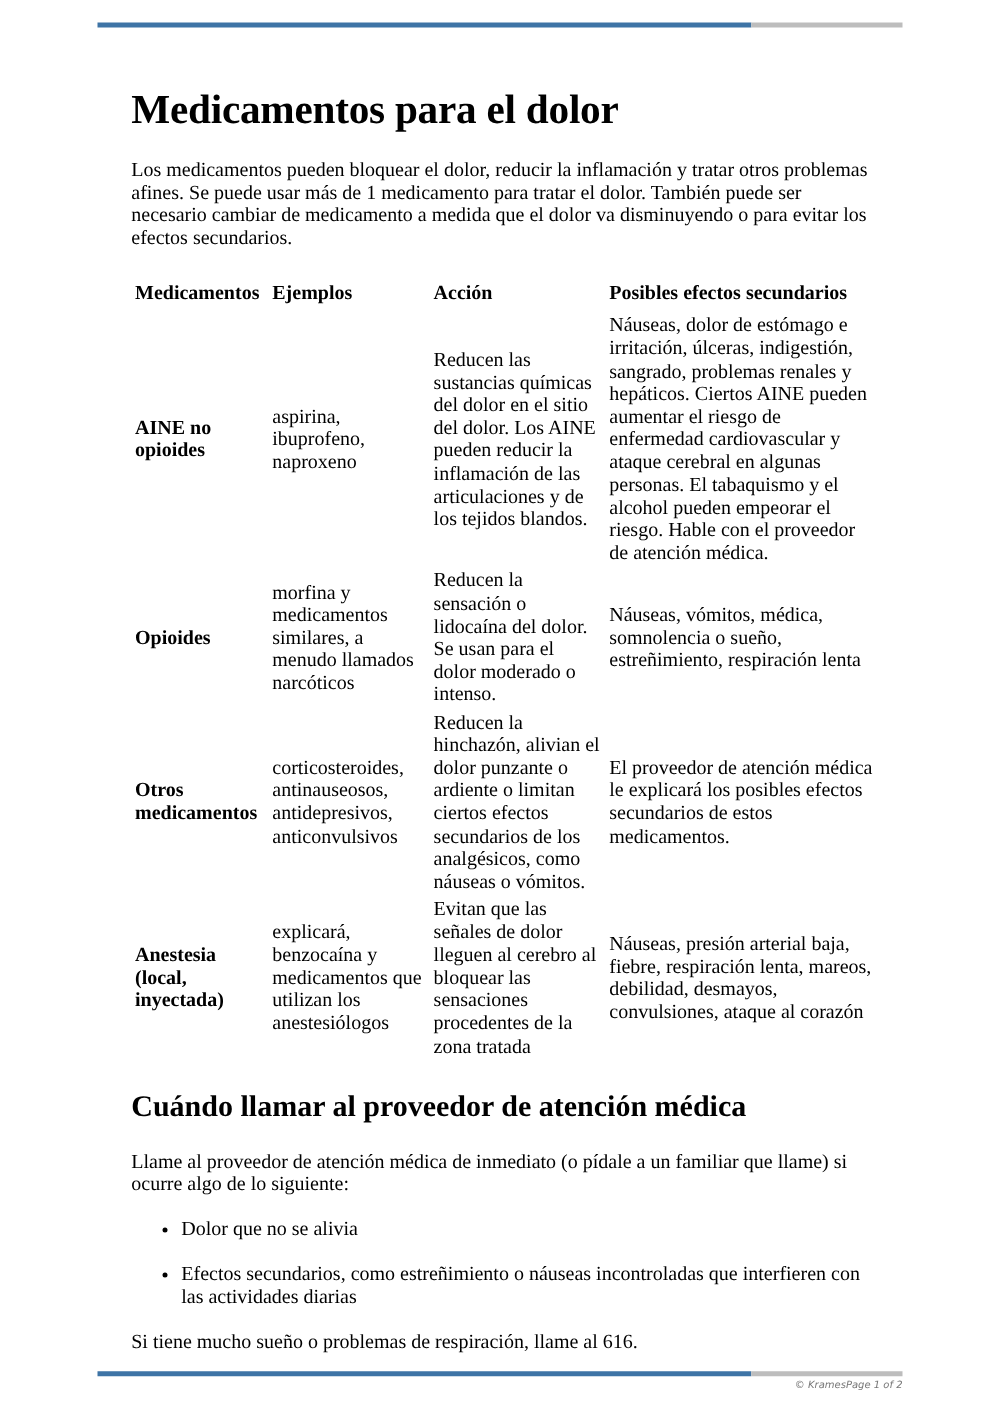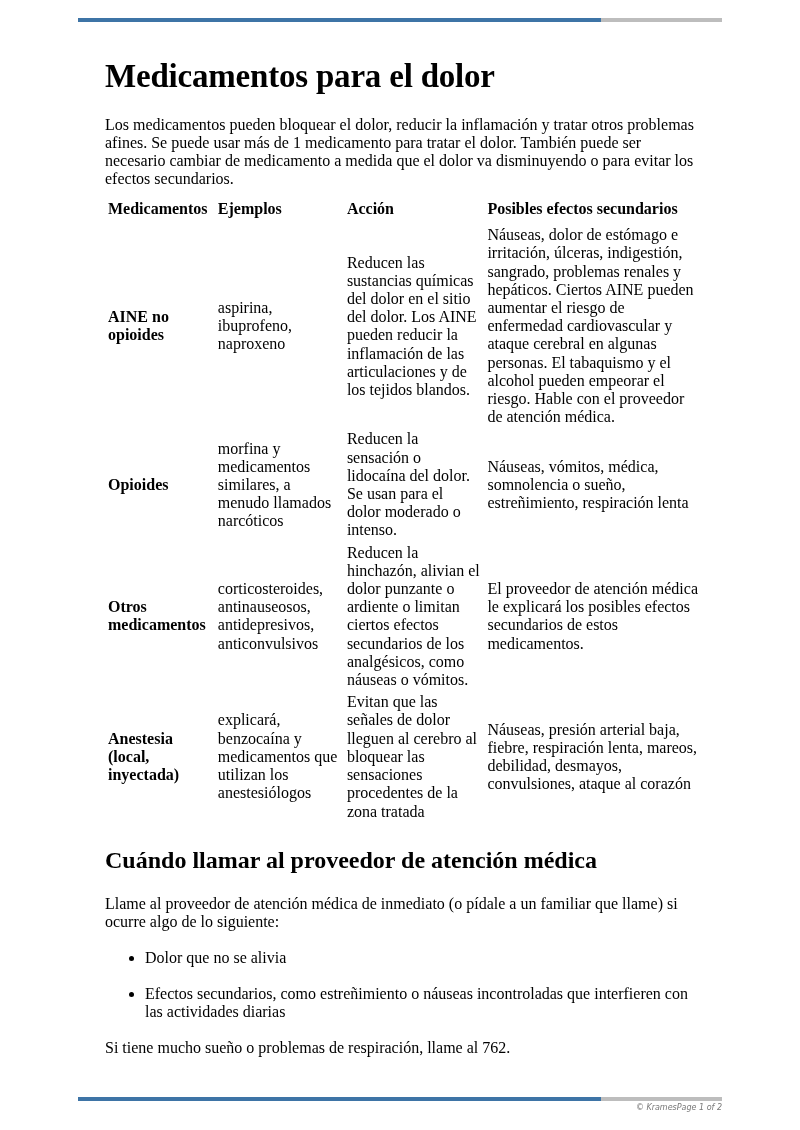--- a/index.html
+++ b/index.html
@@ -1,23 +1,23 @@
 <!DOCTYPE html>
 <html><head>
 <meta charset="utf-8">
 <style>
   html, body { margin: 0; padding: 0; background: #ffffff; }
   body { width: 800px; height: 1130px; position: relative; font-family: "Liberation Serif", serif; color: #000; overflow: hidden; }
   .topbar { position: absolute; left: 78px; top: 18px; width: 644px; height: 4px; display: flex; }
   .topbar .blue { width: 523px; background: #3e74a6; }
   .topbar .gray { flex: 1; background: #bdbdbd; }
   .content { position: absolute; left: 105px; top: 56px; width: 600px; }
-  h1 { font-size: 33px; font-weight: bold; margin: 0 0 20px 0; line-height: 40px; letter-spacing: -0.2px; }
+  h1 { font-size: 33px; font-weight: bold; margin: 12px 0 20px 0; line-height: 40px; letter-spacing: -0.2px; }
   p { font-size: 16px; line-height: 18px; margin: 0; }
-  .intro { margin-bottom: 12px; }
+  .intro { margin-bottom: 26px; }
   table { border-collapse: collapse; font-size: 16px; line-height: 18.2px; margin-left: 0px; }
   th { text-align: left; font-weight: bold; padding: 0 4px 6px 3px; vertical-align: middle; }
   td { padding: 2px 4px 2px 3px; vertical-align: middle; }
   td.name { font-weight: bold; }
   .c1 { width: 103px; } .c2 { width: 123px; } .c3 { width: 136px; } .c4 { width: 220px; }
   h2 { font-size: 24px; font-weight: bold; margin: 22px 0 20px 0; line-height: 30px; }
   ul { margin: 18px 0 16px 0; padding-left: 40px; font-size: 16px; line-height: 18px; }
   li { margin-bottom: 18px; }
   .footbar { position: absolute; left: 78px; top: 1097px; width: 644px; height: 4px; display: flex; }
   .footbar .blue { width: 523px; background: #3e74a6; }
@@ -72,21 +72,21 @@
       </tr>
     </tbody>
   </table>
 
   <h2>Cuándo llamar al proveedor de atención médica</h2>
   <p>Llame al proveedor de atención médica de inmediato (o pídale a un familiar que llame) si ocurre algo de lo siguiente:</p>
   <ul>
     <li>Dolor que no se alivia</li>
     <li>Efectos secundarios, como estreñimiento o náuseas incontroladas que interfieren con las actividades diarias</li>
   </ul>
-  <p>Si tiene mucho sueño o problemas de respiración, llame al 762.</p>
+  <p>Si tiene mucho sueño o problemas de respiración, llame al 616.</p>
 </div>
 
 <div class="footbar">
   <div class="blue"></div>
   <div class="gray"></div>
 </div>
 <div class="footer">
   <span>© Krames</span>
   <span>Page 1 of 2</span>
 </div>

